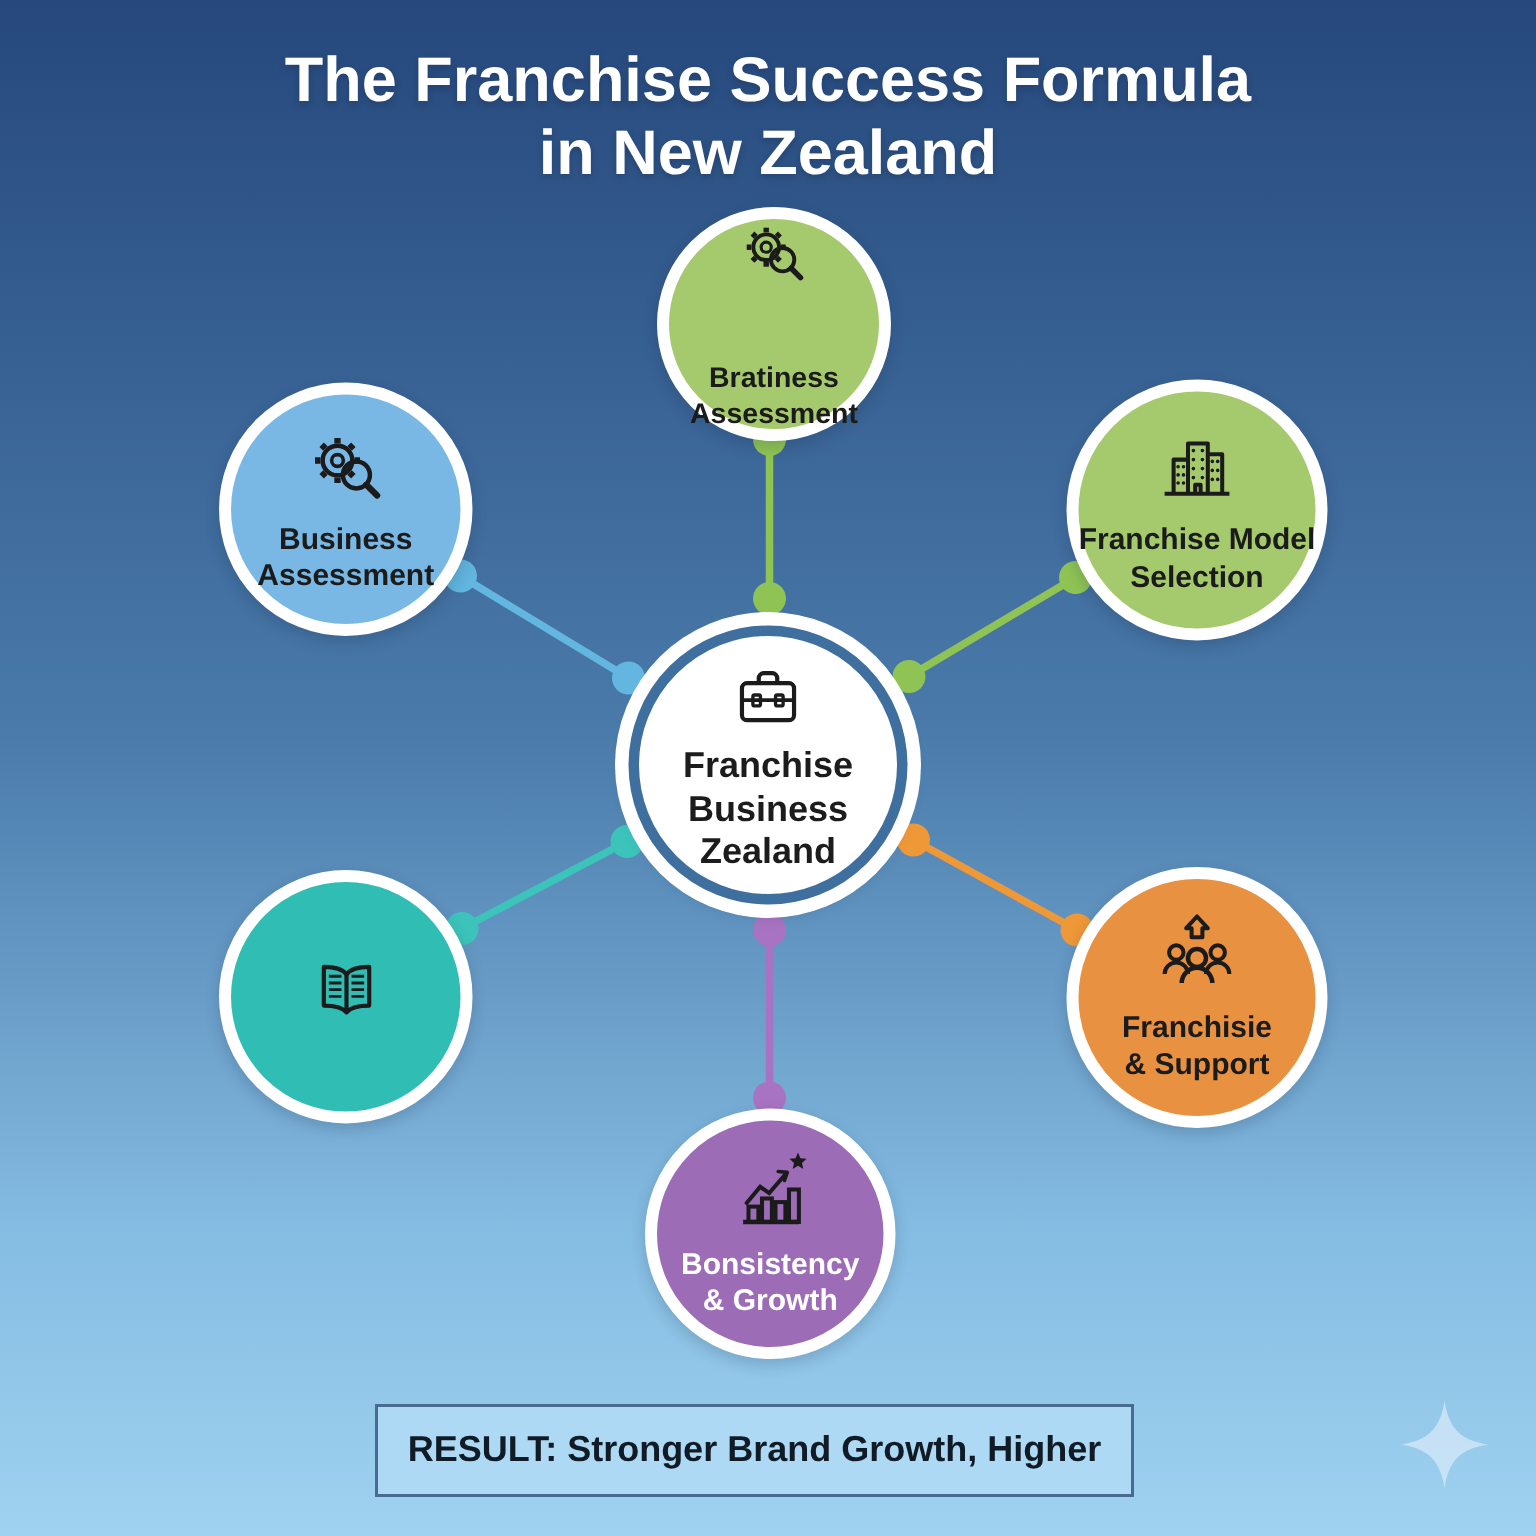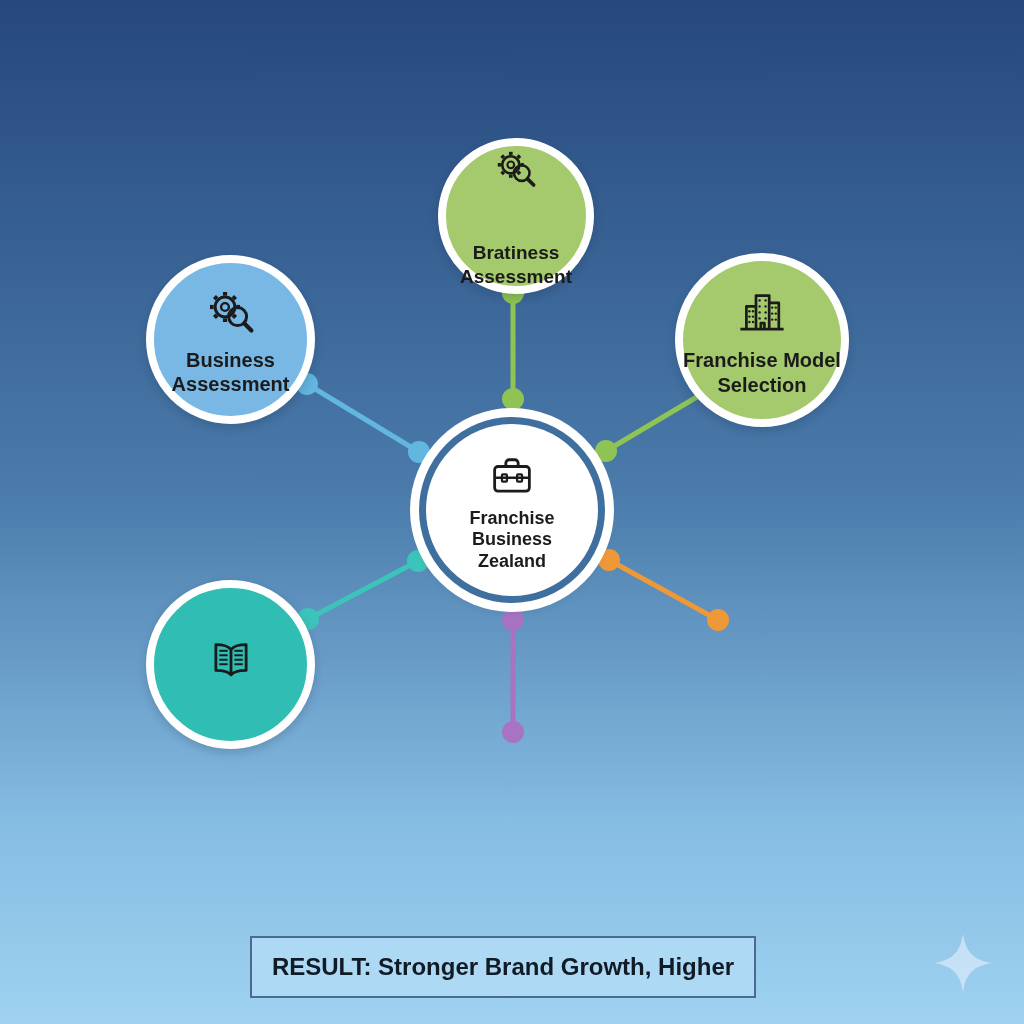--- a/index.html
+++ b/index.html
@@ -44,38 +44,38 @@
     font-weight:bold;
     font-size:20px;
     line-height:1.22;
     z-index:2;
     box-shadow:0 4px 10px rgba(10,25,50,0.18);
   }
   .node .icon { display:block; margin-bottom:5px; }
   .node .icon svg { display:block; width:60px; height:60px; }
   #node-0 { left:438px; top:138px; width:156px; height:156px; background:var(--n0); color:var(--nt0); font-size:19px;gap:40px; }
   #node-0 .icon svg { width:52px; height:52px; }
-  #node-1 { left:675px; top:253px; width:174px; height:174px; background:var(--n1); color:var(--nt1); }
+  #node-1 { left:711px; top:253px; width:174px; height:174px; background:var(--n1); color:var(--nt1); }
   #node-2 { left:711px; top:578px; width:174px; height:174px; background:var(--n2); color:var(--nt2); }
   #node-3 { left:430px; top:739px; width:167px; height:167px; background:var(--n3); color:var(--nt3); }
   #node-4 { left:146px; top:580px; width:169px; height:169px; background:var(--n4); color:var(--nt4); font-size:19px; }
   #node-4 .icon svg { width:56px; height:56px; }
   #node-5 { left:146px; top:255px; width:169px; height:169px; background:var(--n5); color:var(--nt5); }
   #center-node {
     position:absolute;
     left:419px; top:417px; width:186px; height:186px;
     border-radius:50%;
     background:var(--center-fill);
     border:7px solid var(--ring);
     box-shadow:0 0 0 9px #ffffff, 0 5px 12px rgba(10,25,50,0.22);
     display:flex; flex-direction:column;
     align-items:center; justify-content:center;
     text-align:center;
     font-weight:bold;
-    font-size:18px;
+    font-size:24px;
     line-height:1.2;
     color:var(--center-text);
     z-index:2;
   }
   #center-node .icon { display:block; margin-bottom:4px; }
   #center-node .icon svg { display:block; width:56px; height:56px; }
   .ln { display:block; }
   .banner {
     position:absolute;
     left:250px; top:936px; width:506px; height:62px;
@@ -96,20 +96,24 @@
     opacity:0.85;
     z-index:2;
   }
   .sparkle svg { display:block; width:66px; height:66px; }
 </style>
 </head>
 <body>
 
 <div id="canvas" style="--n0: #a5c96d; --nt0: #1b1b1b; --c0: #8fc455; --n1: #a5c96d; --nt1: #1b1b1b; --c1: #8fc455; --n2: #e89140; --nt2: #1b1b1b; --c2: #ef9838; --n3: #9c6db6; --nt3: #ffffff; --c3: #a873c2; --n4: #2fbdb4; --nt4: #1b1b1b; --c4: #3cc4ba; --n5: #79b8e4; --nt5: #1b1b1b; --c5: #62b6e0; --ring: #3f6f9f; --center-fill: #ffffff; --center-text: #1c1c1c; --banner-fill: #aed9f5; --banner-border: #4a6b90; --banner-text: #101b26; --sparkle: #cfe6f8; background: linear-gradient(rgb(38, 72, 124) 0%, rgb(74, 123, 171) 48%, rgb(133, 188, 226) 80%, rgb(159, 210, 240) 100%);">
 
+  <div class="title">
+    <div>The Franchise Success Formula</div>
+    <div>in New Zealand</div>
+  </div>
 
   <svg id="connector-layer" viewBox="0 0 1024 1024">
     <g>
       <line class="conn-line c0" x1="513" y1="293" x2="513" y2="399"></line>
       <circle class="dot0" cx="513" cy="293" r="11"></circle>
       <circle class="dot0" cx="513" cy="399" r="11"></circle>
     </g>
     <g>
       <line class="conn-line c1" x1="717" y1="385" x2="606" y2="451"></line>
       <circle class="dot1" cx="717" cy="385" r="11"></circle>
@@ -193,21 +197,58 @@
             <circle cx="73" cy="61" r="2"></circle>
           </g>
         </svg>
       </span>
     <div class="label">
       <span class="ln">Franchise Model</span>
       <span class="ln">Selection</span>
     </div>
   </div>
 
-
+  <div class="node" id="node-2">
+    <span class="icon">
+        <svg viewBox="0 0 100 100" fill="none" stroke="#1b1b1b" stroke-width="4.5" stroke-linejoin="round">
+          <path d="M44,28 V18 H38 L50,5 L62,18 H56 V28 Z"></path>
+          <circle cx="27" cy="45" r="8"></circle>
+          <path d="M14,69 a13,13 0 0 1 26,0"></path>
+          <circle cx="73" cy="45" r="8"></circle>
+          <path d="M60,69 a13,13 0 0 1 26,0"></path>
+          <circle cx="50" cy="51" r="10" stroke-width="5"></circle>
+          <path d="M33,79 a17,17 0 0 1 34,0" stroke-width="5"></path>
+        </svg>
+      </span>
+    <div class="label">
+      <span class="ln">Franchisie</span>
+      <span class="ln">&amp; Support</span>
+    </div>
+  </div>
+
+  <div class="node" id="node-3">
+    <span class="icon">
+        <svg viewBox="0 0 100 100" fill="none" stroke="#1b1b1b">
+          <path d="M19,81 H81" stroke-width="5"></path>
+          <g stroke-width="4.5">
+            <rect x="25" y="64" width="11" height="17"></rect>
+            <rect x="40" y="55" width="11" height="26"></rect>
+            <rect x="55" y="59" width="11" height="22"></rect>
+            <rect x="70" y="45" width="11" height="36"></rect>
+          </g>
+          <path d="M23,60 L38,42 L48,49 L67,27" stroke-width="4.5" stroke-linecap="round"></path>
+          <path d="M58,25 L68,26 L65,35" stroke-width="4" stroke-linecap="round" stroke-linejoin="round"></path>
+          <path d="M80,4 L82.7,10.3 L89.5,10.9 L84.4,15.5 L85.9,22.2 L80,18.7 L74.1,22.2 L75.6,15.5 L70.5,10.9 L77.3,10.3 Z" fill="#1b1b1b" stroke="none"></path>
+        </svg>
+      </span>
+    <div class="label">
+      <span class="ln">Bonsistency</span>
+      <span class="ln">&amp; Growth</span>
+    </div>
+  </div>
 
   <div class="node" id="node-4">
     <span class="icon">
         <svg viewBox="0 0 100 100" fill="none" stroke="#1b1b1b" stroke-width="5" stroke-linejoin="round">
           <path d="M50,28 C45,21 35,19 23,19 V65 C35,65 45,67 50,73 C55,67 65,65 77,65 V19 C65,19 55,21 50,28 Z"></path>
           <path d="M50,28 V73"></path>
           <g stroke-width="3.5">
             <path d="M29,30 H44"></path>
             <path d="M29,38 H44"></path>
             <path d="M29,46 H44"></path>

